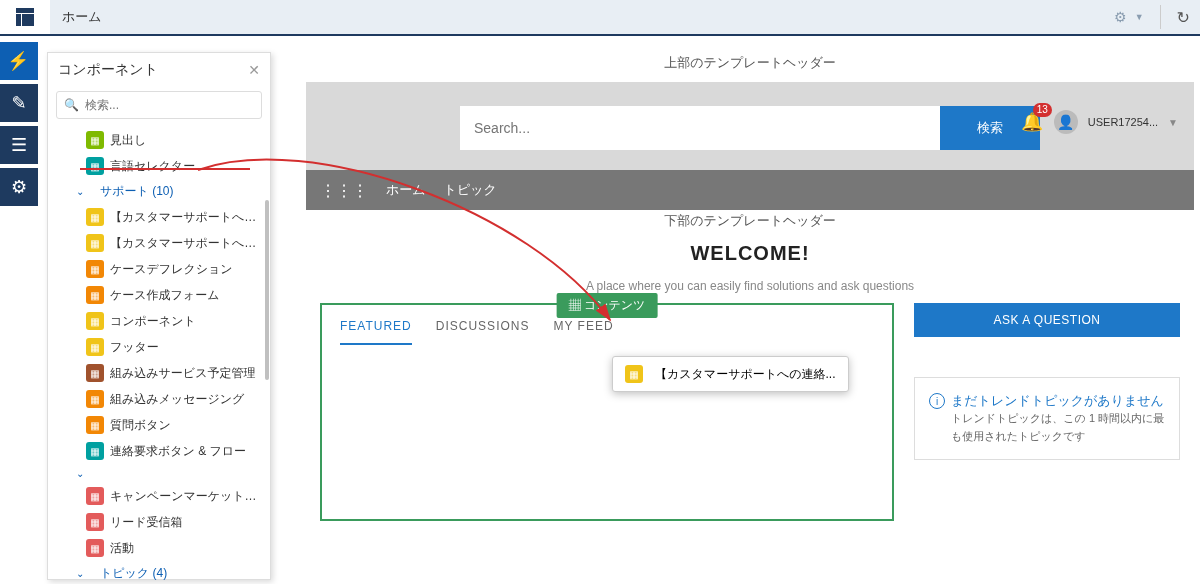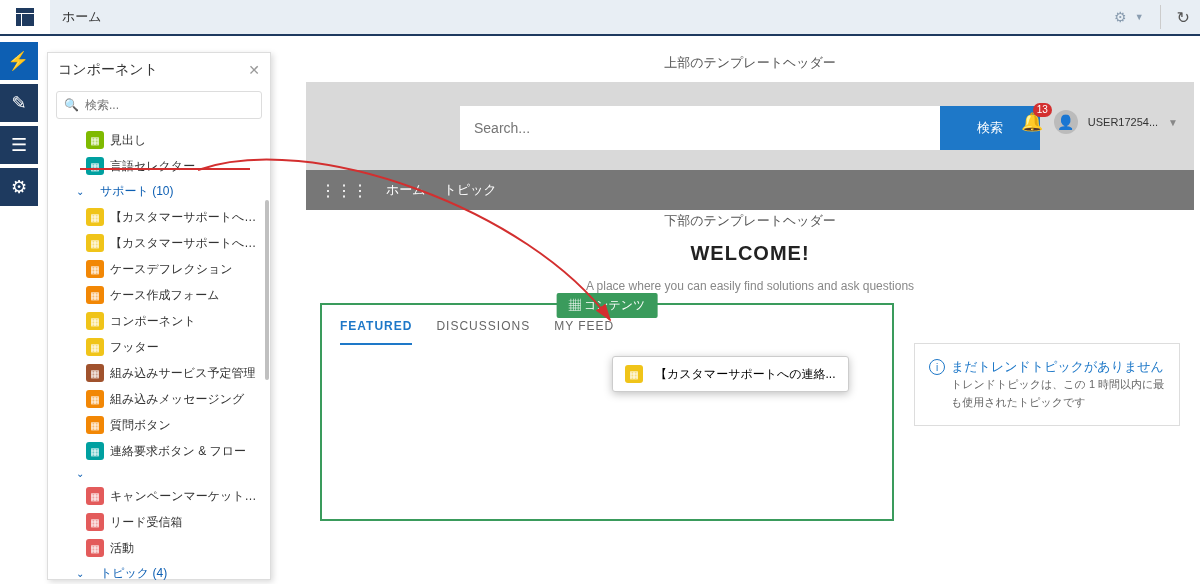--- a/index.html
+++ b/index.html
@@ -60,21 +60,21 @@
 
 .welcome{text-align:center;padding:10px 0}
 .welcome h2{font-size:20px;color:#222;letter-spacing:1px;font-weight:800}
 .welcome p{font-size:12px;color:#888;margin-top:14px}
 
 .main-columns{display:flex;gap:20px;padding:0 14px}
 .content-box{flex:1;border:2px solid #3a9b5c;height:218px;position:relative}
 .content-pill{position:absolute;top:-12px;left:50%;transform:translateX(-50%);background:#3a9b5c;color:#fff;font-size:12px;padding:4px 12px;border-radius:2px}
 .tabs{display:flex;gap:24px;padding:14px 18px 0;font-size:12px;color:#666}
 .tab{padding-bottom:10px;letter-spacing:1px}
-.tab.active{color:#1e78c8;border-bottom:2px solid #1e78c8;font-weight:700}
+.tab.active{color:#1e78c8;border-bottom:2px solid #1e78c8;font-weight:400}
 
 .right-col{width:266px}
 .ask-btn{background:#1e78c8;color:#fff;text-align:center;padding:10px;font-size:12px;letter-spacing:0.5px}
 .trending-box{margin-top:40px;border:1px solid #ddd;padding:14px}
 .trending-title{color:#1e78c8;font-size:13px;display:flex;align-items:center;gap:6px}
 .info-icon{border:1.5px solid #1e78c8;border-radius:50%;width:16px;height:16px;display:flex;align-items:center;justify-content:center;font-size:10px}
 .trending-sub{font-size:11px;color:#666;padding-left:22px;line-height:1.6}
 
 .drag-tooltip{position:absolute;left:612px;top:356px;background:#fff;border:1px solid #ccc;box-shadow:0 2px 8px rgba(0,0,0,0.25);padding:8px 12px;font-size:12px;z-index:20;display:flex;align-items:center;gap:6px;border-radius:3px}
 
@@ -237,20 +237,21 @@
   <div class="main-columns">
     <div class="content-box">
       <div class="content-pill">▦ <span>コンテンツ</span></div>
       <div class="tabs">
         <div class="tab active">FEATURED</div>
         <div class="tab">DISCUSSIONS</div>
         <div class="tab">MY FEED</div>
       </div>
     </div>
     <div class="right-col">
+      <div class="ask-btn">ASK A QUESTION</div>
       <div class="trending-box">
         <div class="trending-title">
           <span class="info-icon">i</span>
           <span>まだトレンドトピックがありません</span>
         </div>
         <div class="trending-sub">トレンドトピックは、この 1 時間以内に最も使用されたトピックです</div>
       </div>
     </div>
   </div>
 </div>

